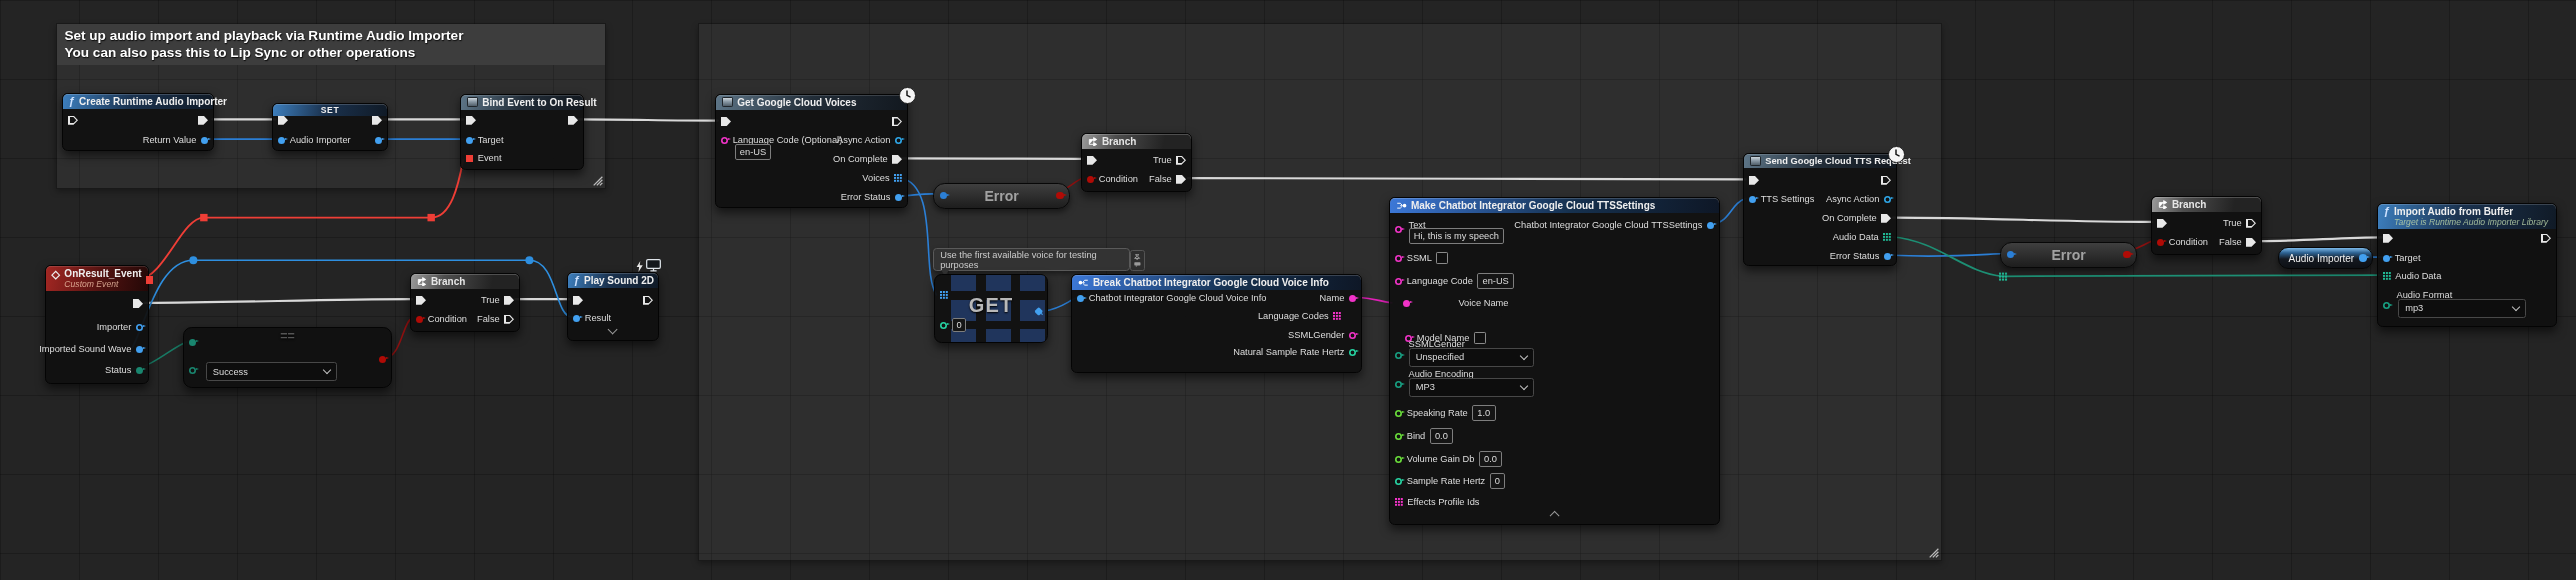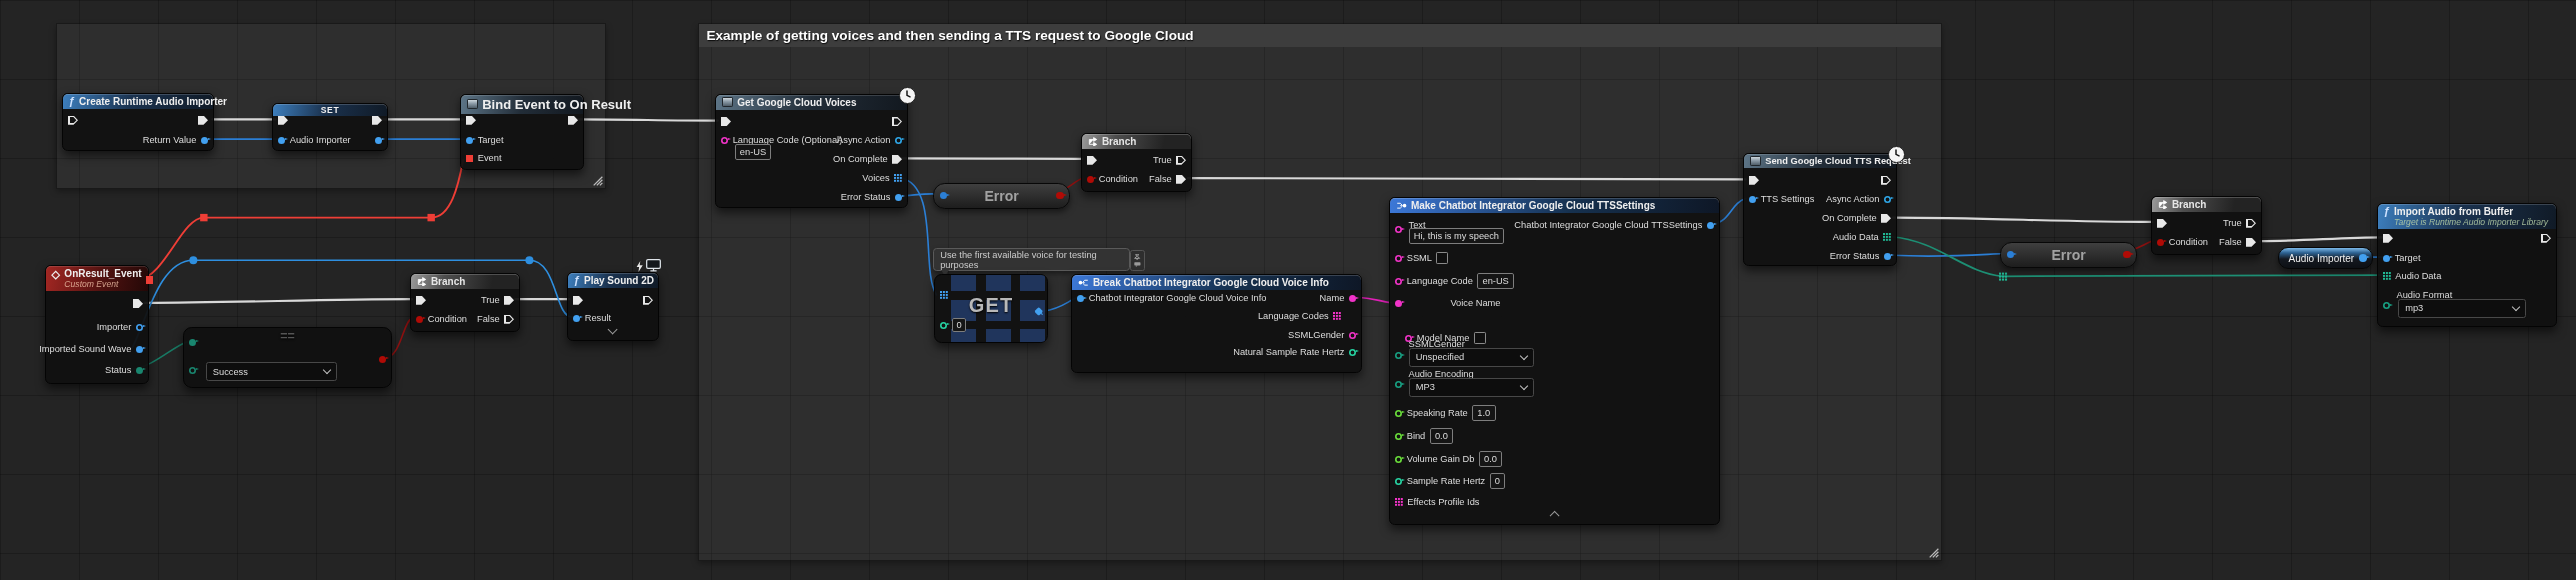--- a/index.html
+++ b/index.html
@@ -125,33 +125,34 @@
       <rect x="3240.8" y="450.6" width="3.4" height="3.4"></rect>
       <rect x="3245.6" y="450.6" width="3.4" height="3.4"></rect>
   </g>
 
   <g stroke="#e120b8" stroke-width="2.6">
     <path d="M2198,481 C2228,483 2230,487 2253,490"></path>
   </g>
 </svg>
 
 <div class="comment" style="left:56px;top:23px;width:548px;height:164px;z-index:0;">
+  <div class="chdr">
+    <div>Set up audio import and playback via Runtime Audio Importer</div>
+    <div>You can also pass this to Lip Sync or other operations</div>
+  </div>
   <svg class="rhandle" viewBox="0 0 22 22">
       <g stroke="#cfcfcf" stroke-width="2">
         <line x1="6" y1="20" x2="20" y2="6"></line>
         <line x1="11" y1="20" x2="20" y2="11"></line>
         <line x1="16" y1="20" x2="20" y2="16"></line>
       </g>
     </svg>
 </div>
 
 <div class="comment" style="left:698px;top:23px;width:1242px;height:536px;z-index:0;">
-  <div class="chdr">
-    <div>Example of getting voices and then sending a TTS request to Google Cloud</div>
-  </div>
   <svg class="rhandle" viewBox="0 0 22 22">
       <g stroke="#cfcfcf" stroke-width="2">
         <line x1="6" y1="20" x2="20" y2="6"></line>
         <line x1="11" y1="20" x2="20" y2="11"></line>
         <line x1="16" y1="20" x2="20" y2="16"></line>
       </g>
     </svg>
 </div>
 
 <div class="node" style="left:62px;top:93px;width:150px;height:56px;z-index:2;">
@@ -184,21 +185,21 @@
   <div class="row" style="left:5px;top:30px;--c:#42a0f0;">
       <span class="p f"></span>
       <span>Audio Importer</span>
     </div>
   <div class="row r" style="right:5px;top:30px;--c:#42a0f0;">
       <span class="p f"></span>
     </div>
 </div>
 
 <div class="node" style="left:460px;top:94px;width:122px;height:74px;z-index:2;">
-  <div class="hdr hdr-async" style="font-size:13px;">
+  <div class="hdr hdr-async" style="font-size:10px;">
       <span class="sqicon"></span>
       <span>Bind Event to On Result</span>
     </div>
   <div class="row" style="left:5px;top:19px;">
       <span class="exec"></span>
     </div>
   <div class="row r" style="right:5px;top:19px;">
       <span class="exec"></span>
     </div>
   <div class="row" style="left:5px;top:39px;--c:#42a0f0;">
@@ -455,21 +456,21 @@
   <div class="row" style="left:5px;top:54px;--c:#f233c8;">
       <span class="p h"></span>
       <span>SSML</span>
       <span class="box"></span>
     </div>
   <div class="row" style="left:5px;top:77px;--c:#f233c8;">
       <span class="p h"></span>
       <span>Language Code</span>
       <span class="field">en-US</span>
     </div>
-  <div class="row" style="left:5px;top:99px;gap:48px;--c:#f233c8;">
+  <div class="row" style="left:13px;top:99px;gap:48px;--c:#f233c8;">
       <span class="p f"></span>
       <span>Voice Name</span>
     </div>
   <div class="row" style="left:15px;top:119px;margin-top:15px;--c:#f233c8;">
       <span class="p h"></span>
       <span>Model Name</span>
       <span class="box"></span>
     </div>
 
   <div class="row" style="left:18.5px;top:140px;">

